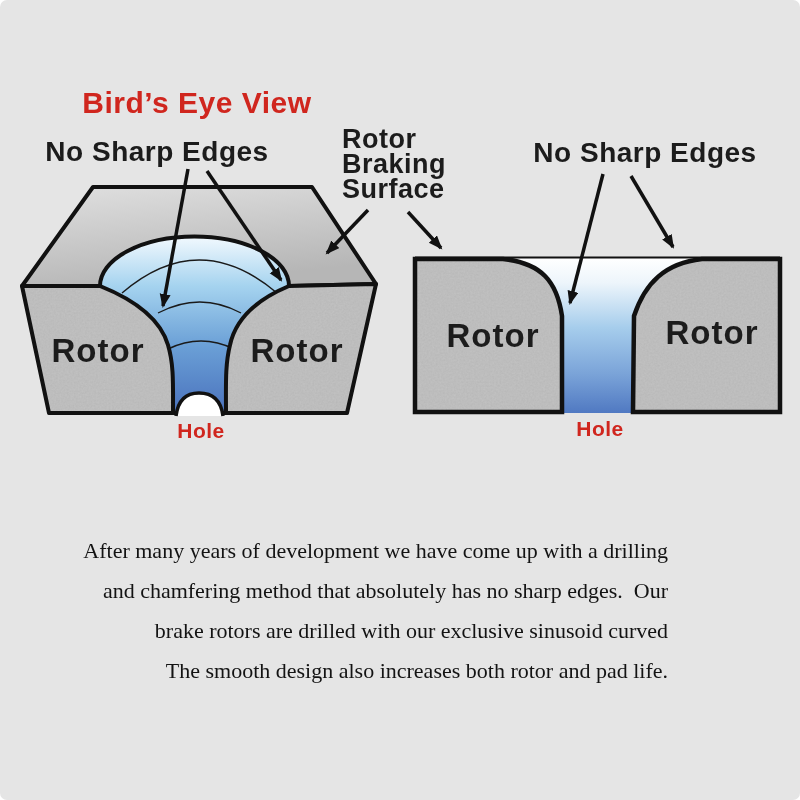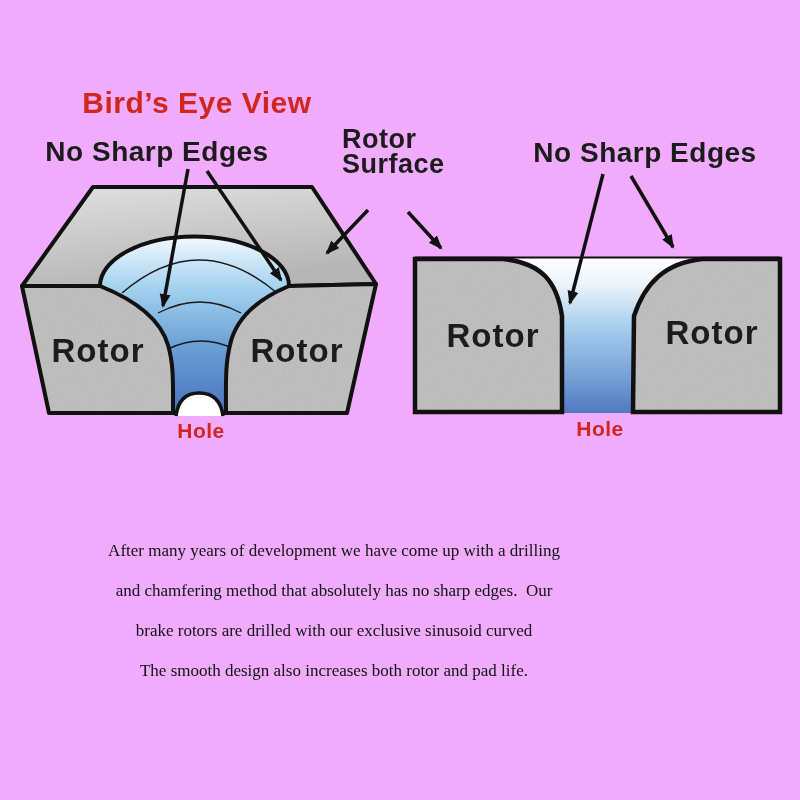--- a/index.html
+++ b/index.html
@@ -1,30 +1,30 @@
 <!DOCTYPE html>
 <html><head>
 <meta charset="utf-8">
 <style>
   html,body{margin:0;padding:0;background:#ffffff;}
-  .stage{position:relative;width:800px;height:800px;background:#f0abfc;overflow:hidden;
-         font-family:"Liberation Sans",sans-serif;}
+  .stage{position:relative;width:800px;height:800px;background:#e5e5e5;overflow:hidden;
+         font-family:"Liberation Sans",sans-serif;border-radius:7px;}
   .art{position:absolute;left:0;top:0;}
   .lbl{position:absolute;font-weight:700;white-space:nowrap;color:#1c1c1c;
        font-family:"Liberation Sans",sans-serif;letter-spacing:.5px;}
   .ctr{transform:translateX(-50%);}
   .red{color:#d0261e;}
   .t30{font-size:30px;}
   .t28{font-size:28px;text-align:center;}
   .t27{font-size:27px;line-height:25px;}
   .t33{font-size:33px;letter-spacing:1px;}
   .t31{font-size:21px;}
   .rbs div{white-space:nowrap;}
-  .para{position:absolute;left:0;top:531px;width:668px;text-align:center;
-        font-family:"Liberation Serif",serif;font-size:17px;line-height:40px;color:#131313;}
+  .para{position:absolute;left:0;top:531px;width:668px;text-align:right;
+        font-family:"Liberation Serif",serif;font-size:22px;line-height:40px;color:#131313;}
   .para div{white-space:pre;}
 </style>
 </head>
 <body>
 
 <div class="stage">
 
   <svg class="art" width="800" height="475" viewBox="0 0 800 475">
     <defs>
       <linearGradient id="bowlGrad" x1="0" y1="0" x2="0" y2="1">
@@ -90,20 +90,21 @@
       <line x1="603" y1="174" x2="570" y2="303" marker-end="url(#ah)"></line>
       <line x1="631" y1="176" x2="673" y2="247" marker-end="url(#ah)"></line>
     </g>
   </svg>
 
   <div class="lbl red t30 ctr" style="left:197px;top:86px;">Bird’s Eye View</div>
   <div class="lbl t28 ctr" style="left:157px;top:136px;">No Sharp Edges</div>
 
   <div class="lbl t27 rbs" style="left:342px;top:127px;">
     <div>Rotor</div>
+    <div>Braking</div>
     <div>Surface</div>
   </div>
 
   <div class="lbl t28 ctr" style="left:645px;top:137px;">No Sharp Edges</div>
 
   <div class="lbl t33 ctr" style="left:98px;top:332px;">Rotor</div>
   <div class="lbl t33 ctr" style="left:297px;top:332px;">Rotor</div>
   <div class="lbl t33 ctr" style="left:493px;top:317px;">Rotor</div>
   <div class="lbl t33 ctr" style="left:712px;top:314px;">Rotor</div>
 

